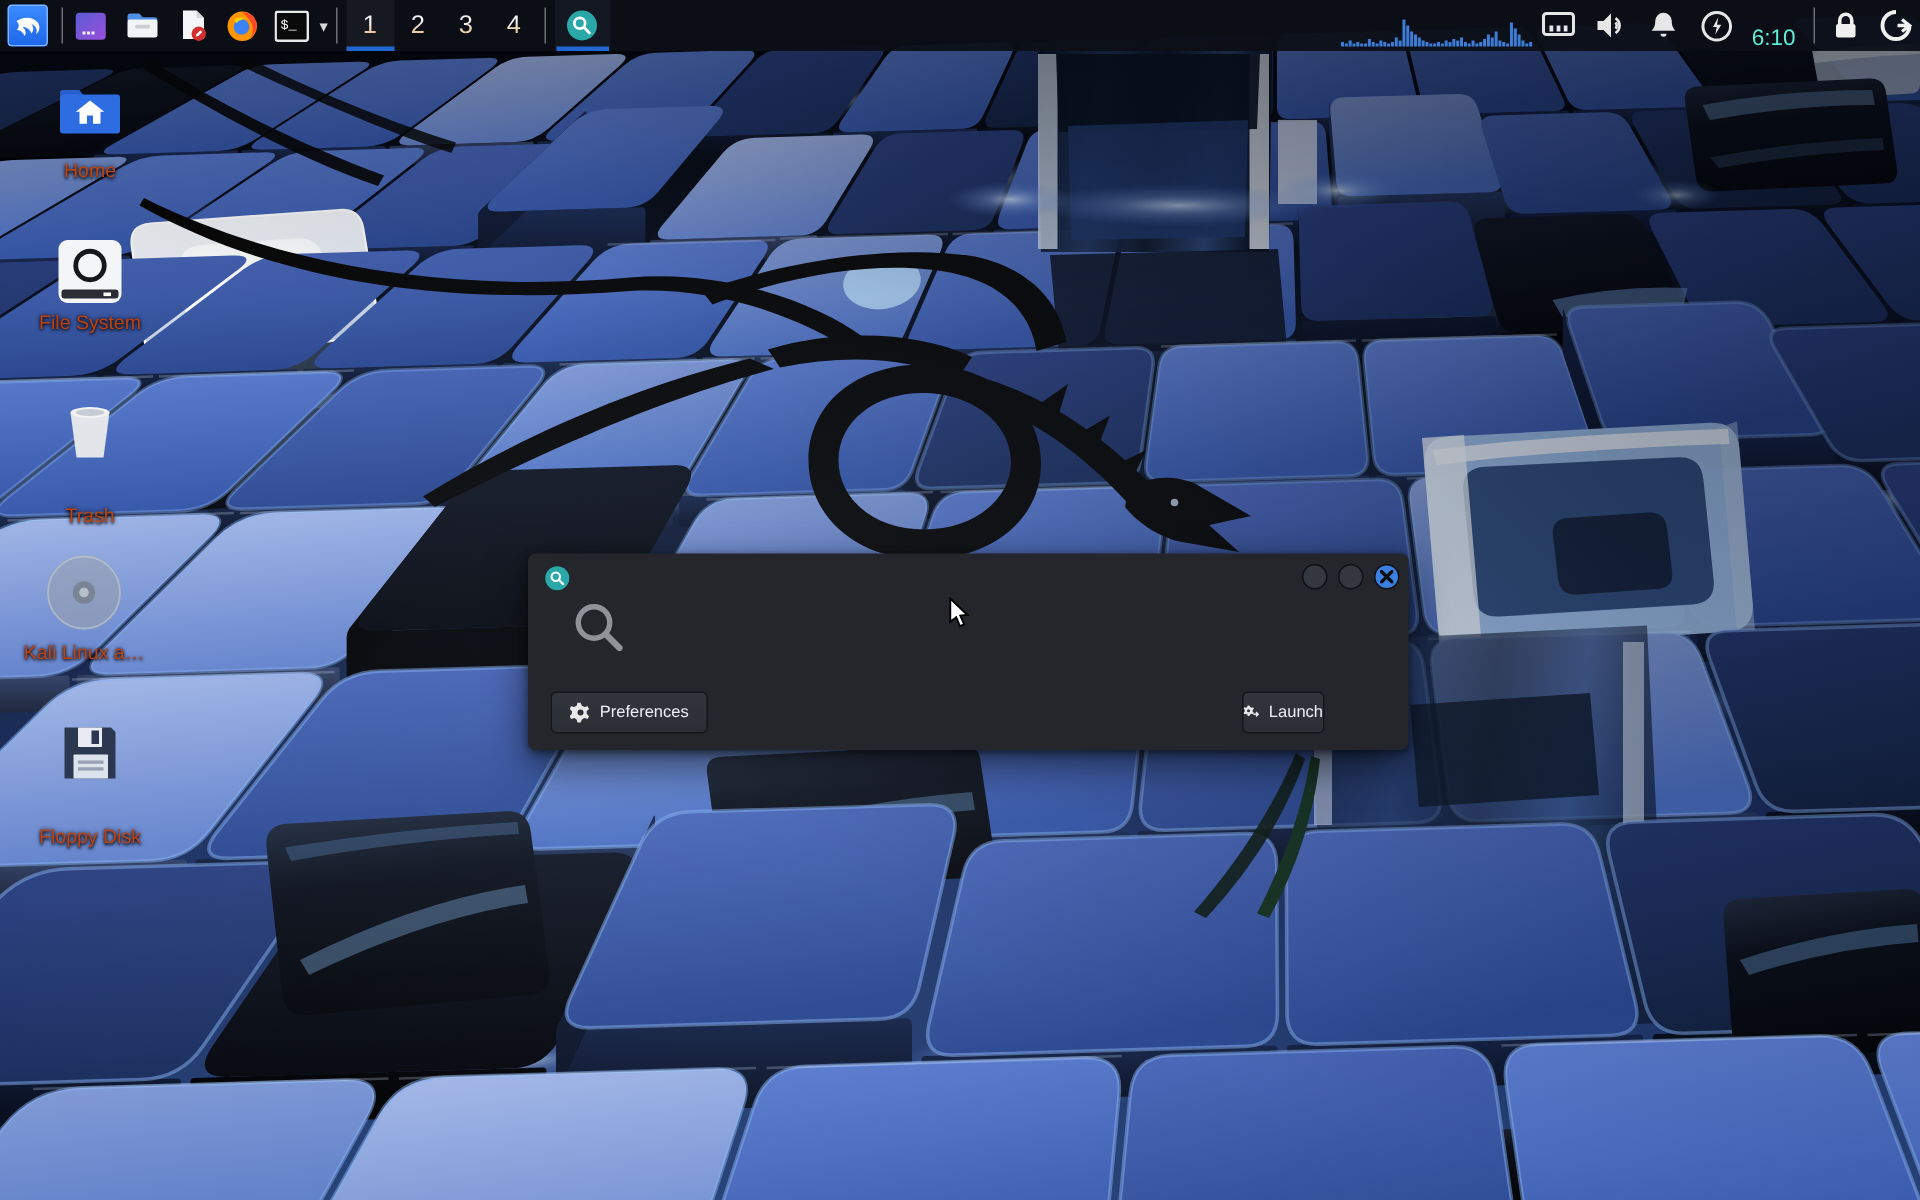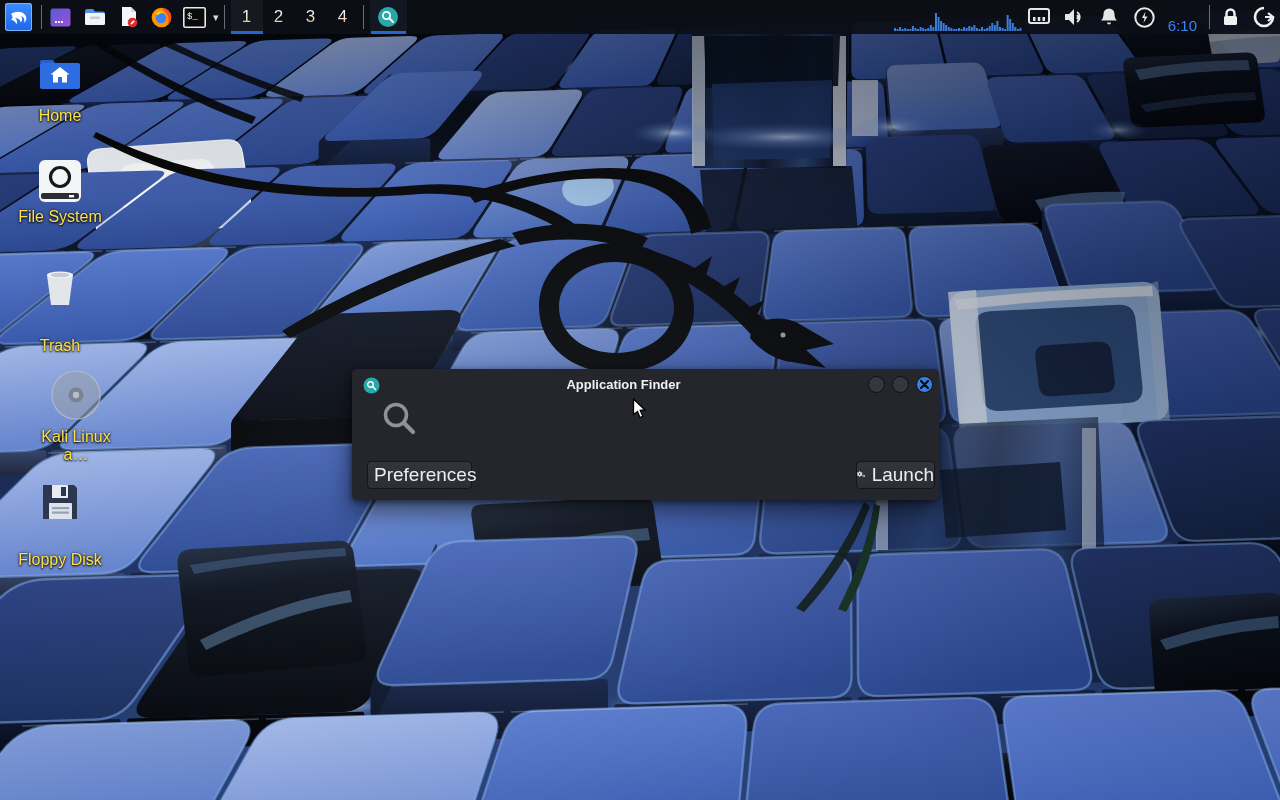--- a/index.html
+++ b/index.html
@@ -9,34 +9,34 @@
 .sep{width:1px;height:24px;background:#6a6e76;margin:0 6px}
 .pico{width:29px;height:30px;display:flex;align-items:center;justify-content:center}
 #kali-btn{width:27px;height:28px;margin:0 4px 0 5px;border-radius:3px;background:linear-gradient(180deg,#3c8cff,#1d66e8);box-shadow:inset 0 0 0 1px #7db4ff;display:flex;align-items:center;justify-content:center}
 .ws{width:32px;height:34px;display:flex;align-items:center;justify-content:center;font-size:17px;color:#e8cfae;position:relative}
 .ws.active{background:#16191f}
 .ws.active:after{content:"";position:absolute;left:0;bottom:0;width:100%;height:3px;background:#2166d1}
 .wsnum{background:linear-gradient(180deg,#f5f5f5 35%,#e8a95f);-webkit-background-clip:text;background-clip:text;color:transparent}
 #searchbtn{width:37px;height:34px;display:flex;align-items:center;justify-content:center;background:#121722;position:relative}
 #searchbtn:after{content:"";position:absolute;left:1px;bottom:0;width:35px;height:3px;background:#2166d1}
 #tray{margin-left:auto;display:flex;align-items:center;height:34px}
-#clock{font-size:15px;color:#3b82f6;margin:16px 8px 0 6px}
+#clock{font-size:15px;color:#5eead4;margin:16px 8px 0 6px}
 
 .dicon{position:absolute;width:96px;text-align:center;z-index:10}
-.dicon .lbl{margin-top:6px;font-size:16px;color:#fde047;text-shadow:0 1px 2px rgba(0,0,0,0.95),0 0 3px rgba(0,0,0,0.8);line-height:1.1}
+.dicon .lbl{margin-top:6px;font-size:13px;color:#c2410c;text-shadow:0 1px 2px rgba(0,0,0,0.95),0 0 3px rgba(0,0,0,0.8);line-height:1.1}
 
 #dlg{position:absolute;left:352px;top:369px;width:587px;height:131px;background:#24262c;border-radius:5px;box-shadow:0 10px 26px rgba(0,0,0,0.55),0 2px 6px rgba(0,0,0,0.5);z-index:40}
 #dlg .titlebar{position:relative;height:32px}
 #dlg .title{position:absolute;left:30px;right:74px;top:8px;text-align:center;font-size:13px;font-weight:bold;color:#f0f0f2}
 .winbtn{position:absolute;top:376px;width:17px;height:17px;border-radius:50%;z-index:41}
 #inp{position:absolute;left:65px;top:49px;width:513px;height:31px;background:#15171c;border:1px solid #3f7fe8;border-radius:4px;box-shadow:0 0 0 1px rgba(63,127,232,0.4);display:flex;align-items:center}
 #inp .txt{margin-left:12px;font-size:14px;color:#f0f0f0}
 #inp .caret{width:1px;height:17px;background:#e8e8e8;margin-left:1px}
 .arr2{margin-left:auto;margin-right:9px}
-.btn{position:absolute;height:28px;background:linear-gradient(180deg,#32353c,#2b2e34);border:1px solid #141619;border-radius:4px;color:#eceff2;font-size:19px;display:flex;align-items:center;justify-content:space-between;gap:6px}
+.btn{position:absolute;height:28px;background:linear-gradient(180deg,#32353c,#2b2e34);border:1px solid #141619;border-radius:4px;color:#eceff2;font-size:11px;display:flex;align-items:center;justify-content:center;gap:6px}
 </style></head><body>
 <div id="bg">
     <svg width="1280" height="800" viewBox="0 0 1280 800">
       <defs>
         <linearGradient id="gL" x1="0" y1="0" x2="0.25" y2="1">
           <stop offset="0" stop-color="#aabde9"></stop>
           <stop offset="1" stop-color="#6483cc"></stop>
         </linearGradient>
         <linearGradient id="sL" x1="0" y1="0" x2="0" y2="1">
           <stop offset="0" stop-color="#324166"></stop>
@@ -673,21 +673,21 @@
 <div class="dicon" style="left:12px;top:267px">
     <div style="height:42px;display:flex;align-items:center;justify-content:center">
       <svg width="32" height="38" viewBox="0 0 32 38">
         <path d="M3,6 L7,36 L25,36 L29,6 Z" fill="#e2e5e9"></path>
         <ellipse cx="16" cy="6" rx="13" ry="3.6" fill="#f2f4f6"></ellipse>
         <ellipse cx="16" cy="6" rx="9.5" ry="2.3" fill="#c6ccd3"></ellipse>
       </svg>
     </div>
     <div class="lbl" style="margin-top:28px">Trash</div>
   </div>
-<div class="dicon" style="left:28px;top:374px">
+<div class="dicon" style="left:8px;top:374px">
     <div style="height:42px;display:flex;align-items:center;justify-content:center">
       <svg width="52" height="52" viewBox="0 0 52 52">
         <circle cx="26" cy="26" r="25" fill="#99a1ab" opacity="0.55"></circle>
         <circle cx="26" cy="26" r="24" fill="none" stroke="#cdd3da" stroke-width="1.2" opacity="0.5"></circle>
         <circle cx="26" cy="26" r="7.5" fill="#747b85" opacity="0.75"></circle>
         <circle cx="26" cy="26" r="3.2" fill="#bfc5cd" opacity="0.9"></circle>
       </svg>
     </div>
     <div class="lbl" style="margin-top:12px">Kali Linux a…</div>
   </div>
@@ -705,34 +705,33 @@
     <div class="lbl" style="margin-top:28px">Floppy Disk</div>
   </div>
 
 <div id="dlg">
  <div class="titlebar">
   <svg style="position:absolute;left:11px;top:8px" width="17" height="17" viewBox="0 0 17 17">
         <circle cx="8.5" cy="8.5" r="8" fill="#2aa8a8"></circle>
         <circle cx="7.5" cy="7.5" r="2.8" fill="none" stroke="#fff" stroke-width="1.4"></circle>
         <line x1="9.6" y1="9.6" x2="12.5" y2="12.5" stroke="#fff" stroke-width="1.4" stroke-linecap="round"></line>
       </svg>
-  <div class="title">Application Finder</div>
  </div>
  <svg style="position:absolute;left:28px;top:30px" width="40" height="40" viewBox="0 0 40 40">
       <circle cx="16" cy="16" r="10.5" fill="none" stroke="#8f9297" stroke-width="3.6"></circle>
       <line x1="24" y1="24" x2="33" y2="33" stroke="#8f9297" stroke-width="4.2" stroke-linecap="round"></line>
     </svg>
  <div class="btn" style="left:15px;top:92px;width:105px">
   <svg width="14" height="14" viewBox="0 0 14 14">
         <path d="M7,0.5 l1,2 a5,5 0 0 1 1.5,0.9 l2.2,-0.6 l1,1.8 l-1.6,1.6 a5,5 0 0 1 0,1.7 l1.6,1.6 l-1,1.8 l-2.2,-0.6 a5,5 0 0 1 -1.5,0.9 l-1,2.1 l-2,0 l-0.6,-2.1 a5,5 0 0 1 -1.5,-0.9 l-2.2,0.6 l-1,-1.8 l1.6,-1.6 a5,5 0 0 1 0,-1.7 l-1.6,-1.6 l1,-1.8 l2.2,0.6 a5,5 0 0 1 1.5,-0.9 l0.6,-2 Z" fill="#e8e8e8"></path>
         <circle cx="7" cy="7" r="2" fill="#2b2e34"></circle>
       </svg>
   <span>Preferences</span>
     </div>
- <div class="btn" style="left:504px;top:92px;width:79px">
+ <div class="btn" style="left:476px;top:92px;width:55px">
   <svg width="14" height="14" viewBox="0 0 14 14">
         <path d="M5,1 l0.7,1.4 a3.4,3.4 0 0 1 1,0.6 l1.5,-0.4 l0.7,1.2 l-1.1,1.1 a3.4,3.4 0 0 1 0,1.2 l1.1,1.1 l-0.7,1.2 l-1.5,-0.4 a3.4,3.4 0 0 1 -1,0.6 l-0.7,1.4 l-1.4,0 l-0.4,-1.4 a3.4,3.4 0 0 1 -1,-0.6 l-1.5,0.4 l-0.7,-1.2 l1.1,-1.1 a3.4,3.4 0 0 1 0,-1.2 l-1.1,-1.1 l0.7,-1.2 l1.5,0.4 a3.4,3.4 0 0 1 1,-0.6 l0.4,-1.4 Z" fill="#e8e8e8"></path>
         <circle cx="4.3" cy="5.5" r="1.3" fill="#2b2e34"></circle>
         <path d="M8.5,8.5 l4,0 m-1.8,-1.8 l1.8,1.8 l-1.8,1.8" stroke="#e8e8e8" stroke-width="1.3" fill="none"></path>
       </svg>
   <span>Launch</span>
     </div>
 </div>
 <div class="winbtn" style="left:868px;background:#34383e;border:1px solid #0e1013"></div>
 <div class="winbtn" style="left:892px;background:#34383e;border:1px solid #0e1013"></div>

